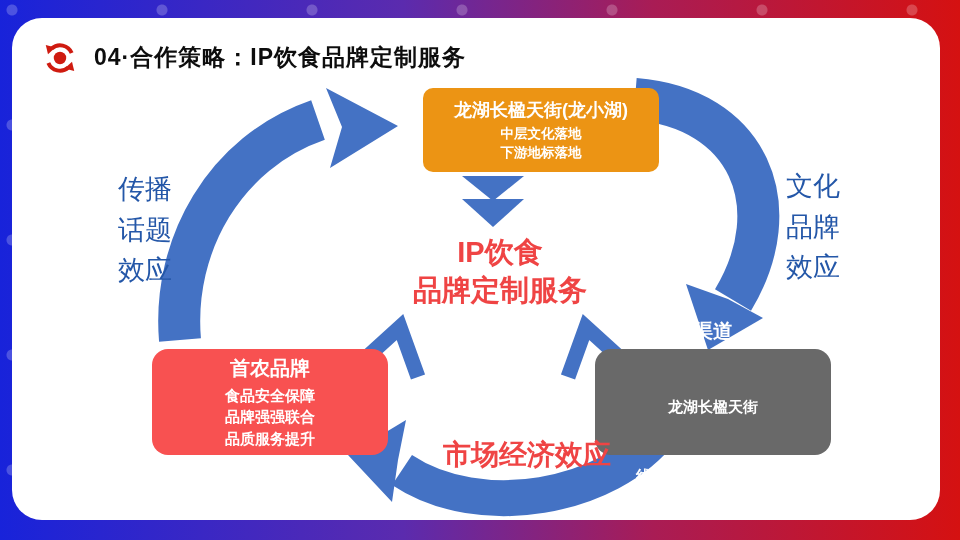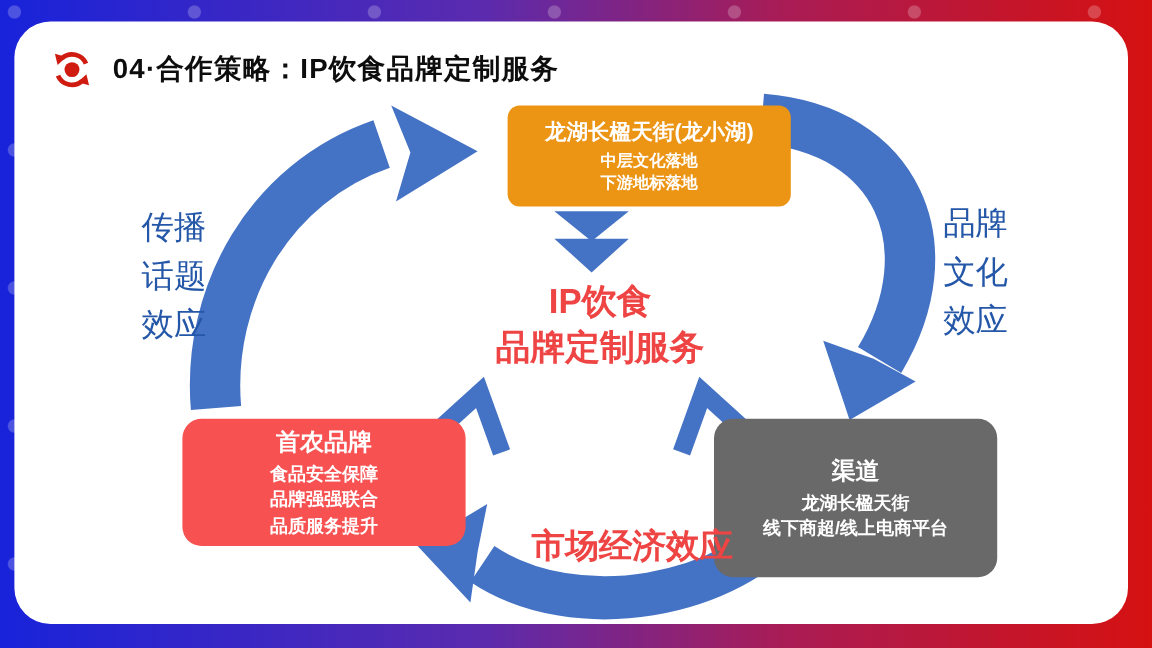--- a/index.html
+++ b/index.html
@@ -28,21 +28,21 @@
   }
   svg.arrows { position:absolute; left:0; top:0; width:960px; height:540px; }
   .box {
     position:absolute; color:#ffffff; text-align:center; font-weight:bold;
     display:flex; flex-direction:column; justify-content:center;
   }
   .box-top { left:375px; top:88px; width:236px; height:84px; background:#EC9414; border-radius:10px;margin-left:48px; }
   .box-top .box-title { font-size:18px; margin-bottom:2px; }
   .box-top .box-line { font-size:13.5px; line-height:1.42; }
   .box-left { left:152px; top:349px; width:236px; height:106px; background:#F85151; border-radius:16px; }
-  .box-right { left:595px; top:349px; width:236px; height:132px; background:#696969; border-radius:16px; }
+  .box-right { left:595px; top:349px; width:236px; height:106px; background:#696969; border-radius:16px;gap:48px; }
   .box-left .box-title, .box-right .box-title { font-size:20px; margin-bottom:3px; }
   .box-left .box-line, .box-right .box-line { font-size:15px; line-height:1.42; }
   .center-title {
     position:absolute; left:350px; top:233px; width:300px;
     text-align:center; color:#ef4444; font-weight:bold;
     font-size:29px; line-height:1.32;
   }
   .side-label {
     position:absolute; width:90px; text-align:center;
     color:#2457A8; font-weight:normal; font-size:27px; line-height:1.5;
@@ -116,17 +116,17 @@
   <div class="box-line">龙湖长楹天街</div>
   <div class="box-line">线下商超/线上电商平台</div>
 </div>
 
 <div class="side-label label-left">
   <div>传播</div>
   <div>话题</div>
   <div>效应</div>
 </div>
 <div class="side-label label-right">
+  <div>文化</div>
   <div>品牌</div>
-  <div>文化</div>
   <div>效应</div>
 </div>
 <div class="label-bottom">市场经济效应</div>
 
 </body></html>

